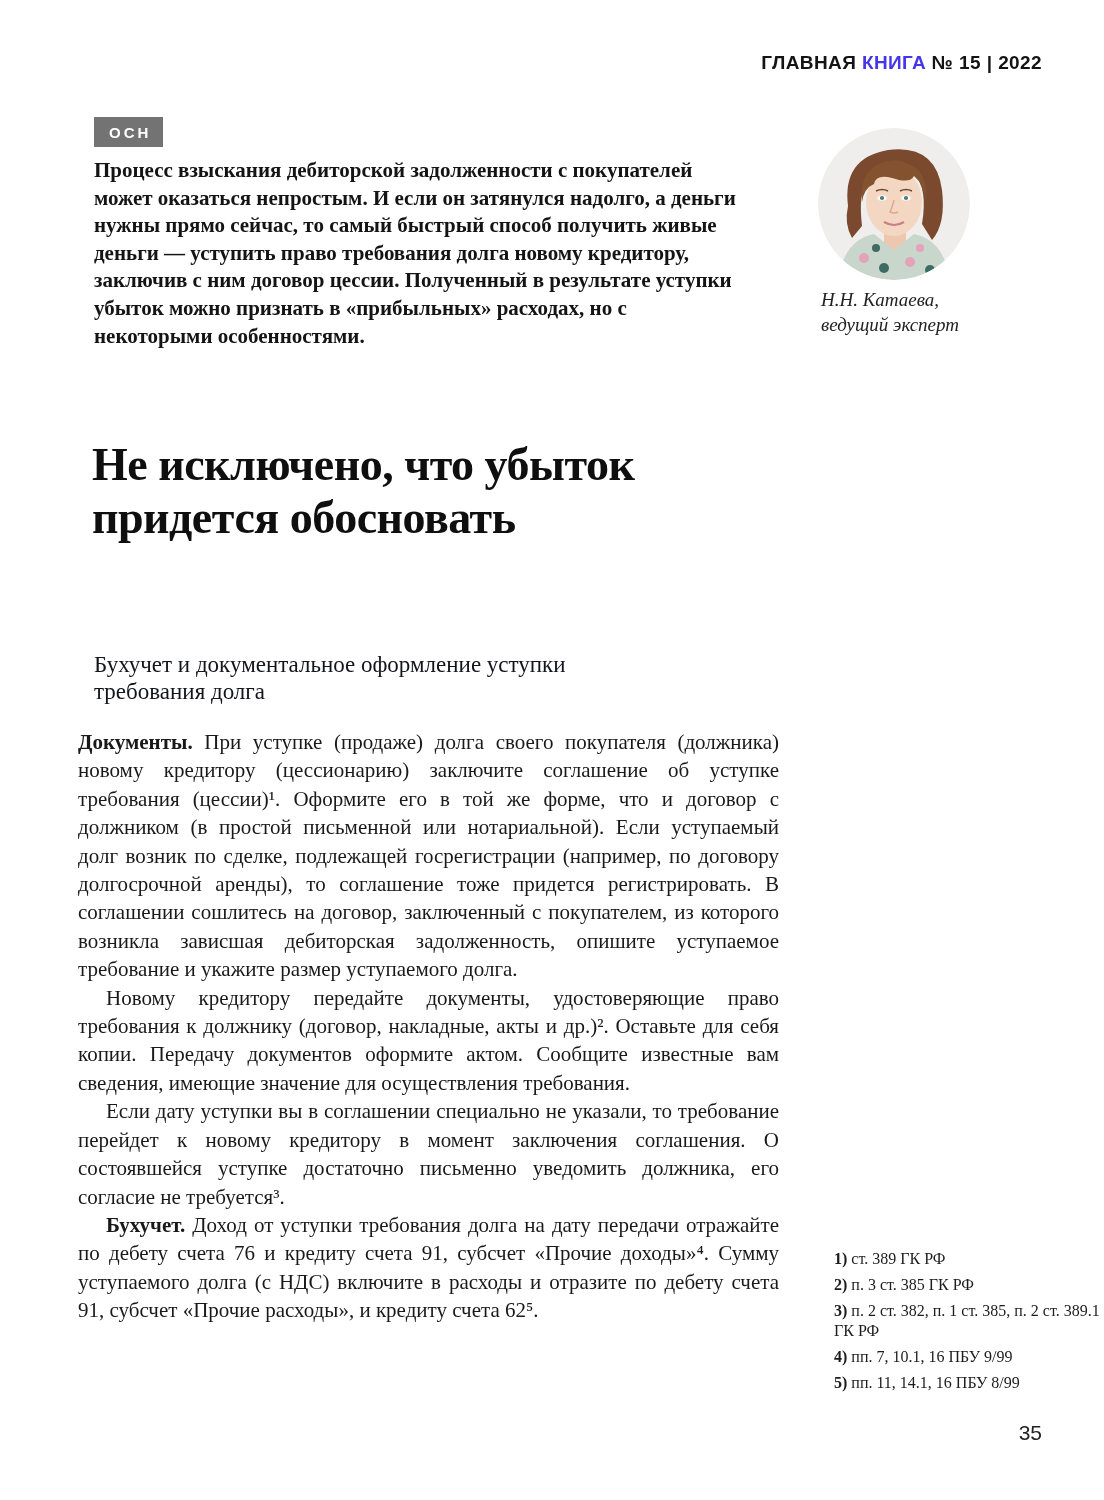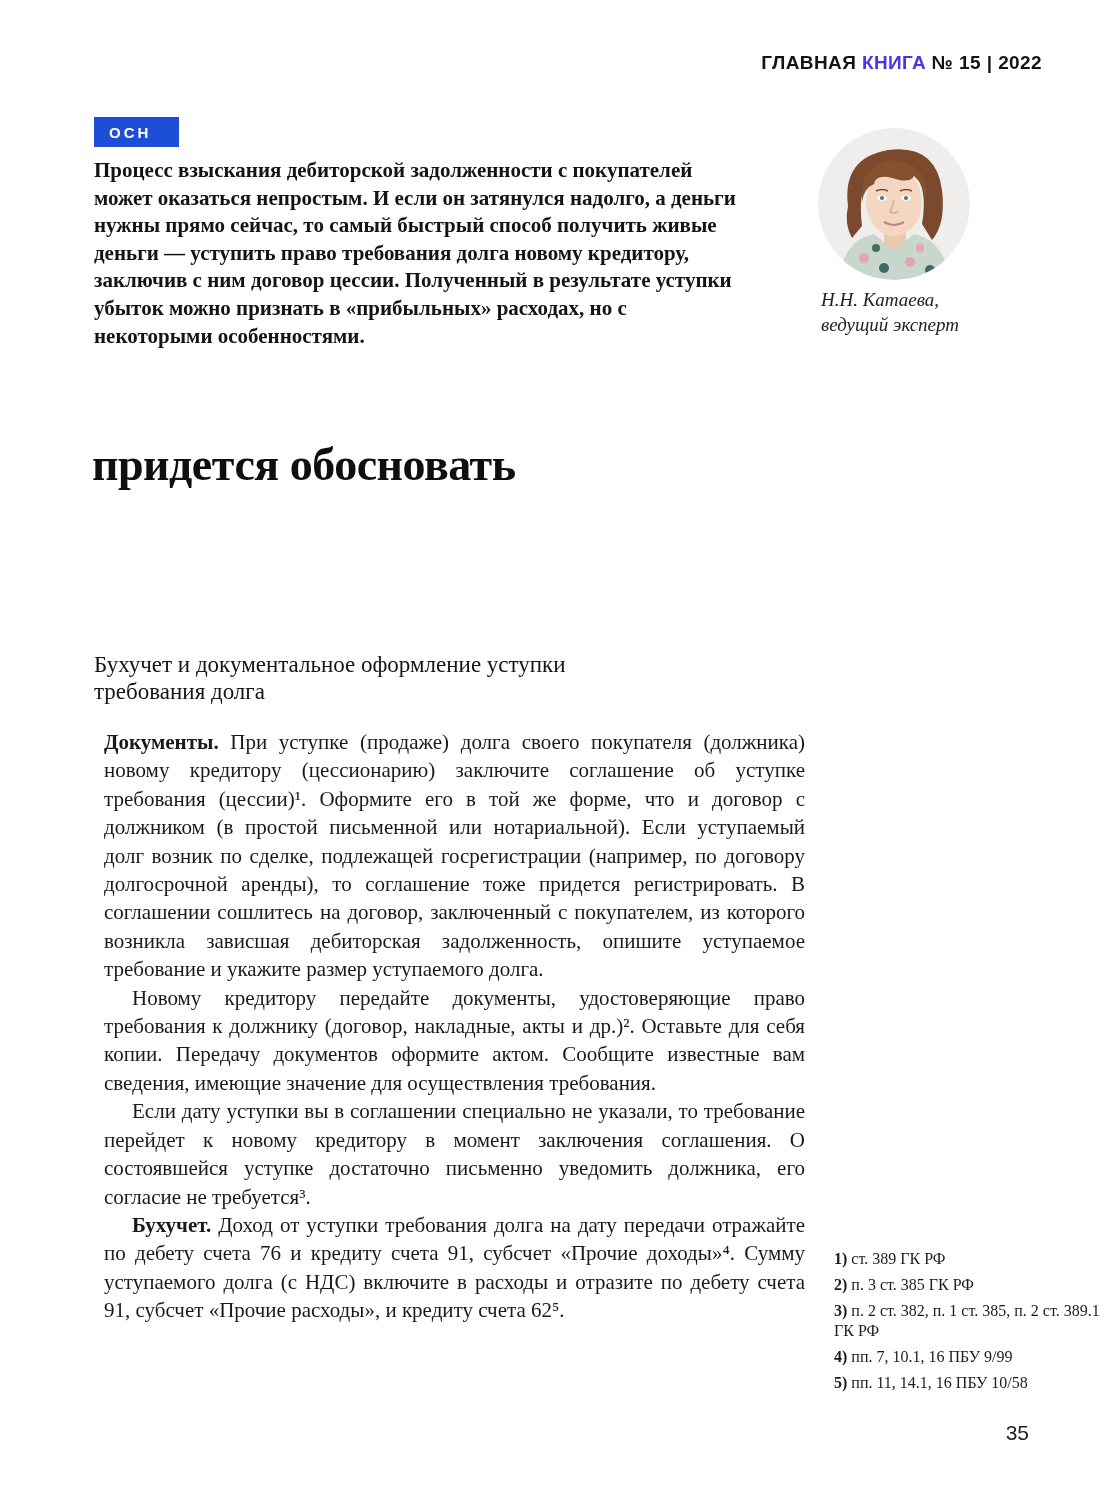--- a/index.html
+++ b/index.html
@@ -27,27 +27,27 @@
     white-space: nowrap;
     margin-left: 36px;
   }
   .magazine-header .brand-blue { color: #4636e8; }
 
   
   .regime-badge {
     position: absolute;
     left: 94px;
     top: 117px;
-    background: #1d4ed8;
+    background: #737373;
     color: #ffffff;
     font-family: "Liberation Sans", sans-serif;
     font-weight: bold;
     font-size: 15px;
     letter-spacing: 3px;
-    padding: 7px 28px 6px 15px;
+    padding: 7px 12px 6px 15px;
   }
 
   
   .intro {
     position: absolute;
     left: 94px;
     top: 157px;
     width: 655px;
     font-weight: bold;
     font-size: 21px;
@@ -96,21 +96,21 @@
     width: 710px;
     font-weight: normal;
     font-size: 23px;
     line-height: 27px;
     color: #14151c;
   }
 
   
   .body-col {
     position: absolute;
-    left: 104px;
+    left: 78px;
     top: 728px;
     width: 701px;
     font-size: 21px;
     line-height: 28.4px;
     text-align: justify;
     color: #191919;
   }
   .body-col p { margin: 0; }
   .body-col p + p { text-indent: 28px; }
   .p-lead { font-weight: bold; }
@@ -127,21 +127,21 @@
     color: #1c1c1c;
     margin-left: 12px;
   }
   .footnote { margin: 0 0 6px 0; }
   .footnote .fn-num { font-weight: bold; }
 
   
   .page-number {
     position: absolute;
     top: 1421px;
-    right: 75px;
+    right: 62px;
     font-family: "Liberation Sans", sans-serif;
     font-size: 21px;
     color: #222222;
   }
 </style>
 </head>
 <body>
 
 <div class="page">
 
@@ -193,20 +193,21 @@
       </g>
     </svg>
   </div>
 
   <div class="author-caption">
     <div>Н.Н. Катаева,</div>
     <div>ведущий эксперт</div>
   </div>
 
   <h1 class="headline" style="margin:0;">
+    <div>Не исключено, что убыток</div>
     <div>придется обосновать</div>
   </h1>
 
   <h2 class="section-heading" style="margin:0;">
     <div>Бухучет и документальное оформление уступки</div>
     <div>требования долга</div>
   </h2>
 
   <div class="body-col">
     <p>
@@ -235,19 +236,19 @@
     <p class="footnote">
       <span class="fn-num">3)</span>
       <span>п. 2 ст. 382, п. 1 ст. 385, п. 2 ст. 389.1 ГК РФ</span>
     </p>
     <p class="footnote">
       <span class="fn-num">4)</span>
       <span>пп. 7, 10.1, 16 ПБУ 9/99</span>
     </p>
     <p class="footnote">
       <span class="fn-num">5)</span>
-      <span>пп. 11, 14.1, 16 ПБУ 10/58</span>
+      <span>пп. 11, 14.1, 16 ПБУ 8/99</span>
     </p>
   </div>
 
   <div class="page-number">35</div>
 
 </div>
 
 </body></html>

